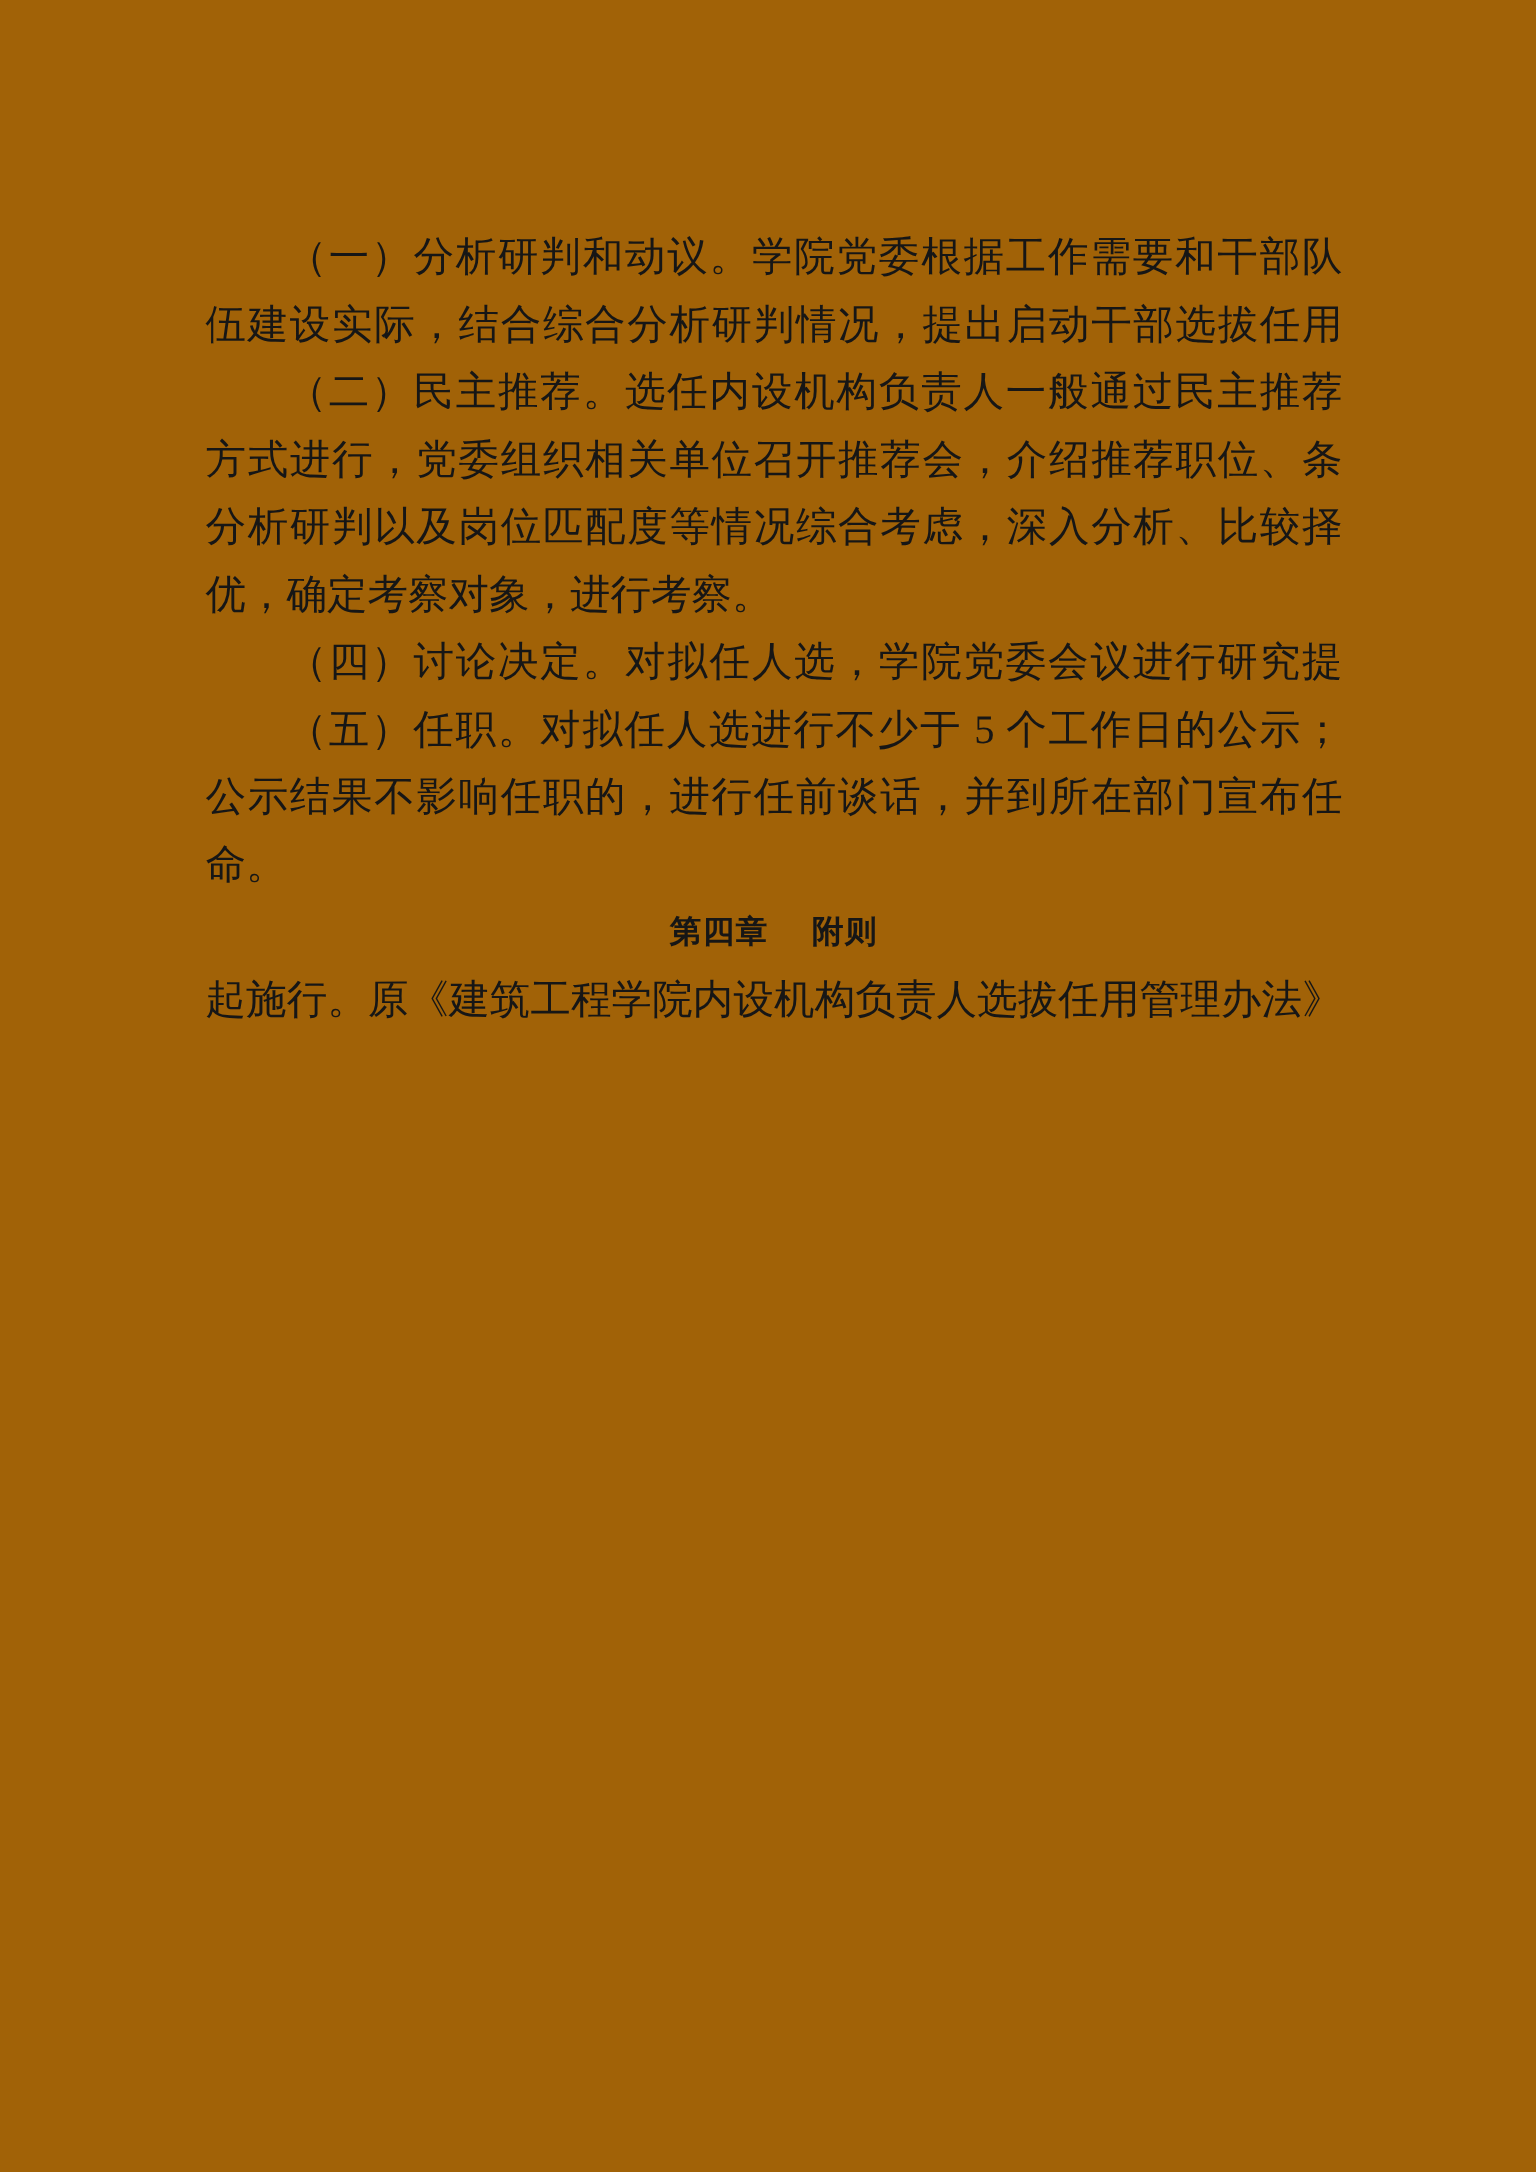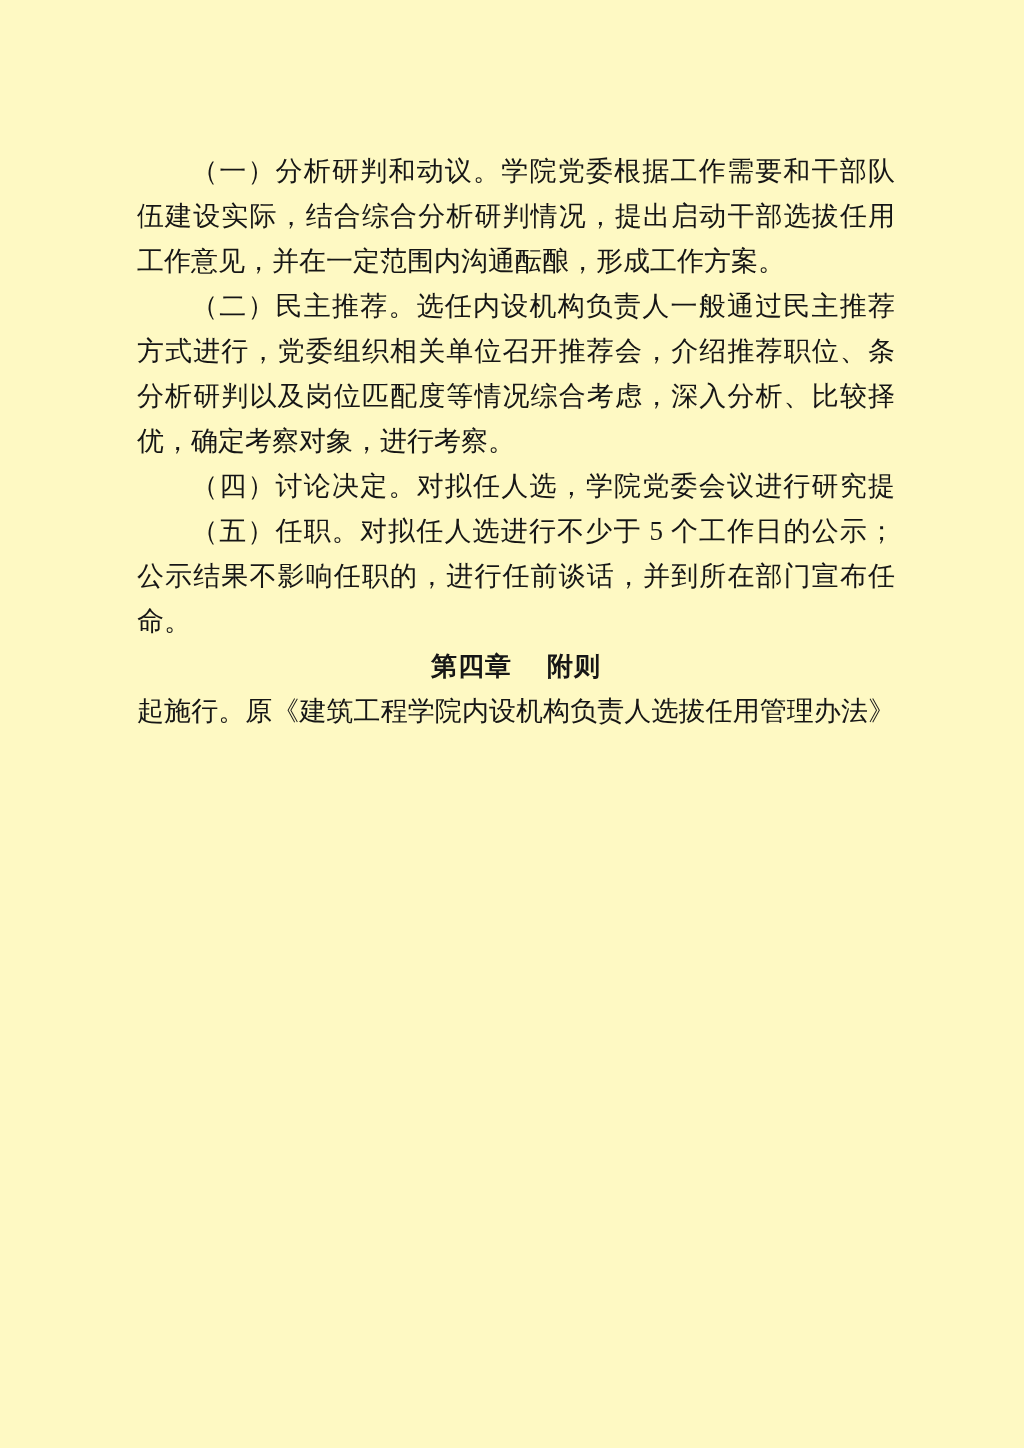--- a/index.html
+++ b/index.html
@@ -35,33 +35,32 @@
   }
   .line.ind {
     text-indent: 2em;
   }
   .run { font-weight: 400; }
   .run.b { font-weight: 700; }
   .heading {
     text-align: center;
     text-align-last: center;
     font-family: "Liberation Sans", "DejaVu Sans", sans-serif;
-    font-size: 26px;
+    font-size: 21px;
     font-weight: 700;
     letter-spacing: 1px;
   }
 </style>
 </head>
 <body>
 
-<div class="page" style="background: #fef9c3; color: rgb(22, 22, 22);">
+<div class="page" style="background: #a16207; color: rgb(22, 22, 22);">
   <div class="doc" id="doc">
       <div class="line j ind"><span class="run">（一）分析研判和动议。学院党委根据工作需要和干部队</span></div>
       <div class="line j"><span class="run">伍建设实际，结合综合分析研判情况，提出启动干部选拔任用</span></div>
-      <div class="line"><span class="run">工作意见，并在一定范围内沟通酝酿，形成工作方案。</span></div>
       <div class="line j ind"><span class="run">（二）民主推荐。选任内设机构负责人一般通过民主推荐</span></div>
       <div class="line j"><span class="run">方式进行，党委组织相关单位召开推荐会，介绍推荐职位、条</span></div>
       <div class="line j"><span class="run">分析研判以及岗位匹配度等情况综合考虑，深入分析、比较择</span></div>
       <div class="line"><span class="run">优，确定考察对象，进行考察。</span></div>
       <div class="line j ind"><span class="run">（四）讨论决定。对拟任人选，学院党委会议进行研究提</span></div>
       <div class="line j ind"><span class="run">（五）任职。对拟任人选进行不少于 5 个工作日的公示；</span></div>
       <div class="line j"><span class="run">公示结果不影响任职的，进行任前谈话，并到所在部门宣布任</span></div>
       <div class="line"><span class="run">命。</span></div>
       <div class="line heading"><span class="run b">第四章　 附则</span></div>
       <div class="line j"><span class="run">起施行。原《建筑工程学院内设机构负责人选拔任用管理办法》</span></div>

